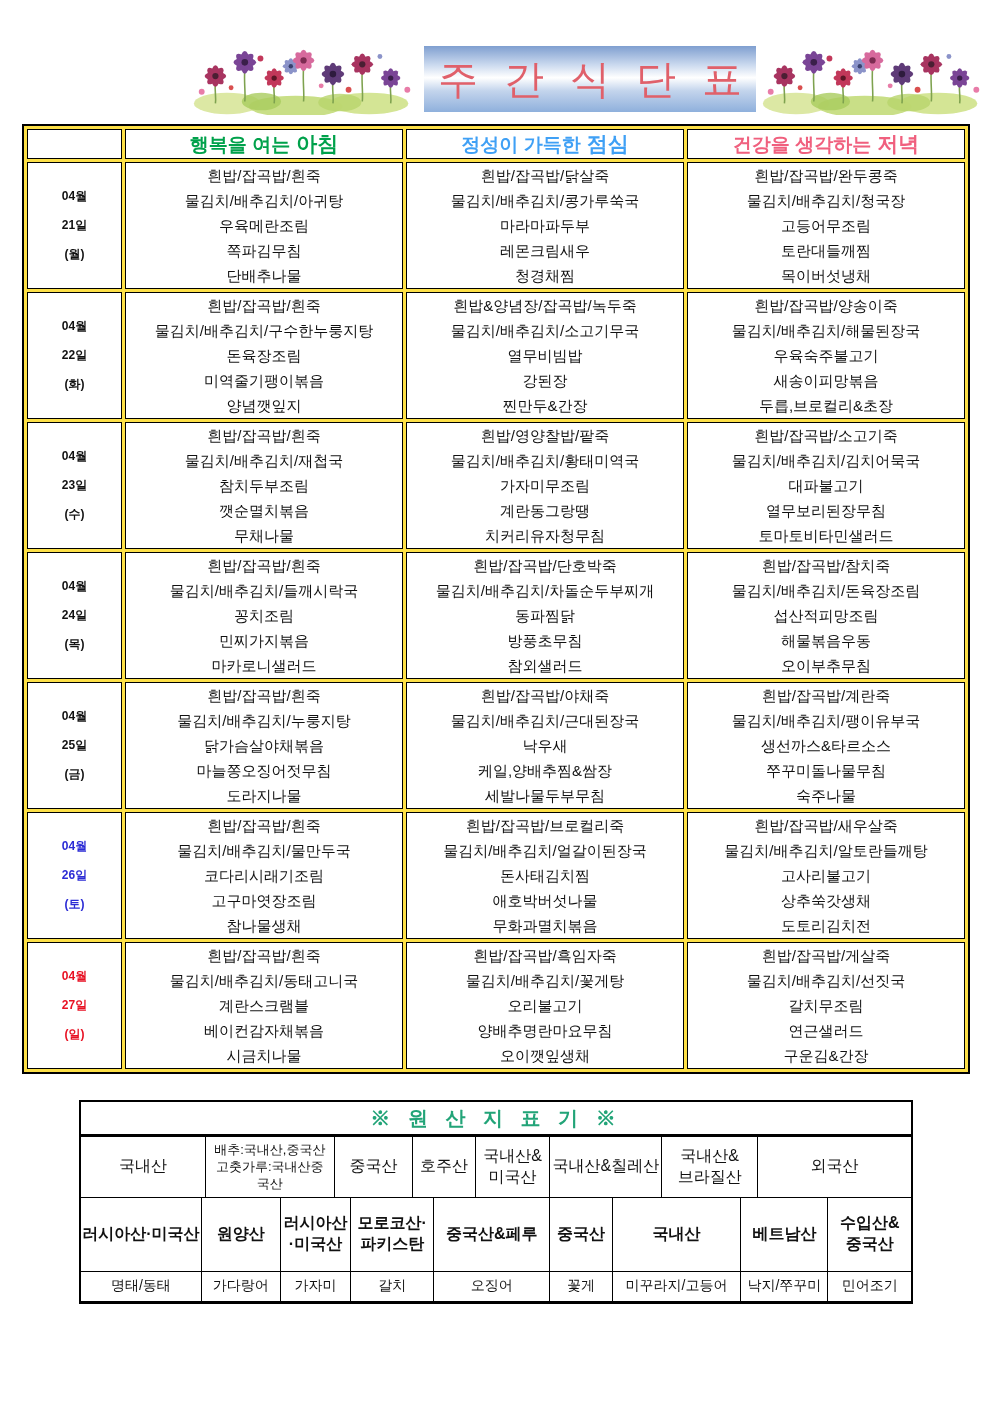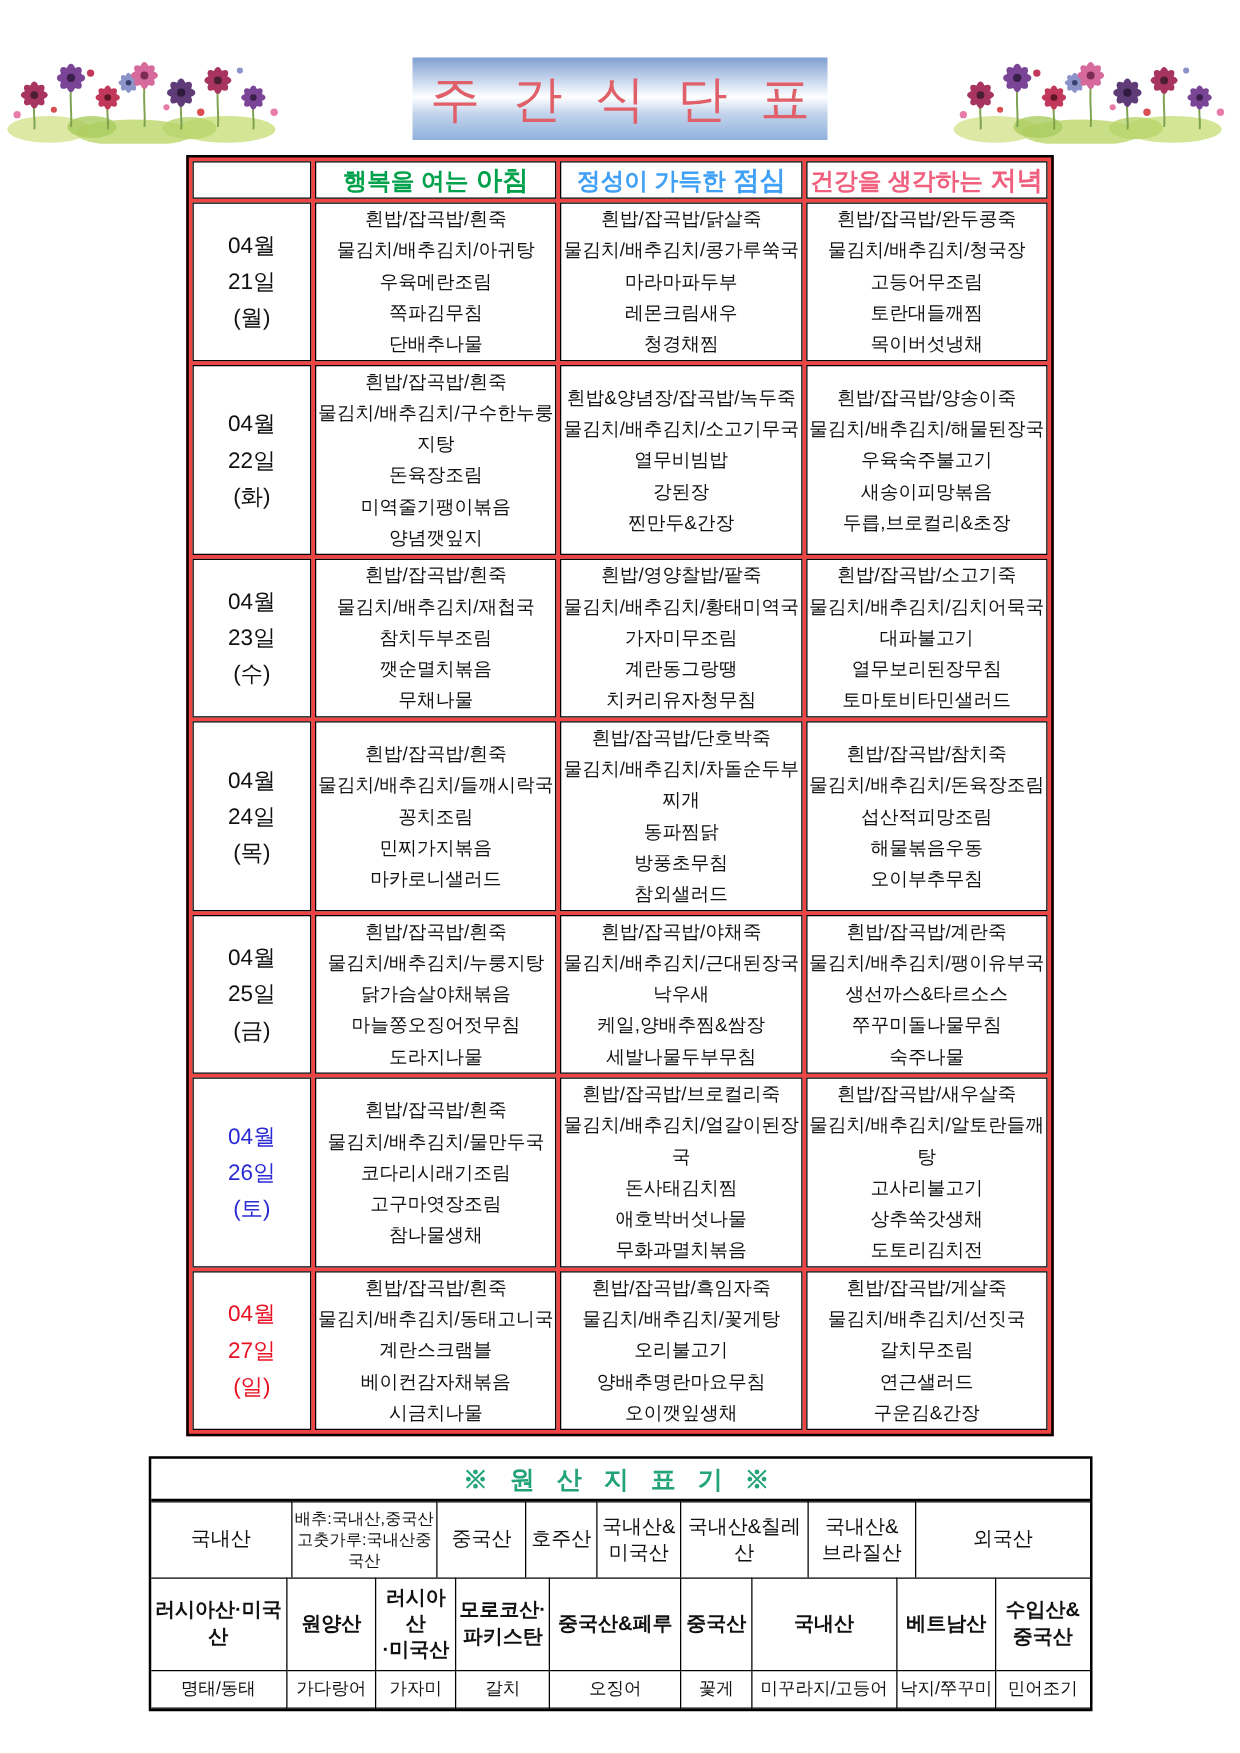--- a/index.html
+++ b/index.html
@@ -5,63 +5,63 @@
   * { box-sizing: border-box; margin: 0; padding: 0; }
   body {
     width: 992px; min-height: 1403px;
     background: #ffffff;
     font-family: "Liberation Sans", sans-serif;
     color: #111;
   }
   
   .banner {
     padding-top: 40px;
-    display: flex; justify-content: space-between; align-items: center;
+    display: flex; justify-content: flex-end; align-items: center;
     height: 118px;
   }
   .flower-strip { width: 235px; height: 72px; flex: 0 0 auto; }
   .title-box {
     width: 332px; height: 66px; margin: 0 1px;
     display: flex; align-items: center; justify-content: center;
     background: linear-gradient(180deg, #7f9fd0 0%, #c9d8ee 28%, #ffffff 48%, #c3d4ec 68%, #8fb0dc 100%);
     font-family: "Liberation Serif", serif;
     font-size: 40px; letter-spacing: 8px; font-weight: 500;
     text-indent: 8px;
   }
   
   .menu-wrap {
-    width: 694px; margin: 6px auto 0;
-    border: 2px solid #000; background: #ef4444;
+    width: 948px; margin: 6px auto 0;
+    border: 2px solid #000; background: #fde047;
   }
   table.menu-table {
     width: 100%; border-collapse: separate; border-spacing: 3px;
     table-layout: fixed;
   }
   table.menu-table th, table.menu-table td {
     border: 1.5px solid #000; text-align: center; vertical-align: middle;
     background: #fff;
   }
   th.corner { background: #fff; }
   th.col-head {
     height: 27px; font-size: 19px; font-weight: bold;
     background: linear-gradient(180deg, #ffffc4 0%, #ffff8a 55%, #ffff6e 100%);
   }
   th.col-head .emph { font-size: 21px; font-weight: 800; margin-left: 6px; }
   td.date-cell {
     background: linear-gradient(180deg, #fbecf6 0%, #f5dcec 100%);
-    font-size: 18px; line-height: 29px; font-weight: 400;
+    font-size: 12px; line-height: 29px; font-weight: 700;
   }
   td.menu-cell {
     height: 127px; font-size: 15px; line-height: 25px;
     white-space: pre-line;
     margin-top: 41px;
   }
   
   .origin-box {
-    width: 755px; margin: 16px auto 0;
+    width: 834px; margin: 26px auto 0;
     border: 2px solid #000; background: #fff;
   }
   .origin-title {
     height: 34px; display: flex; align-items: center; justify-content: center;
     font-size: 20px; font-weight: bold; letter-spacing: 6px;
     border-bottom: 2px solid #000;
   }
   table.origin-table {
     width: 100%; border-collapse: collapse; table-layout: fixed;
   }

